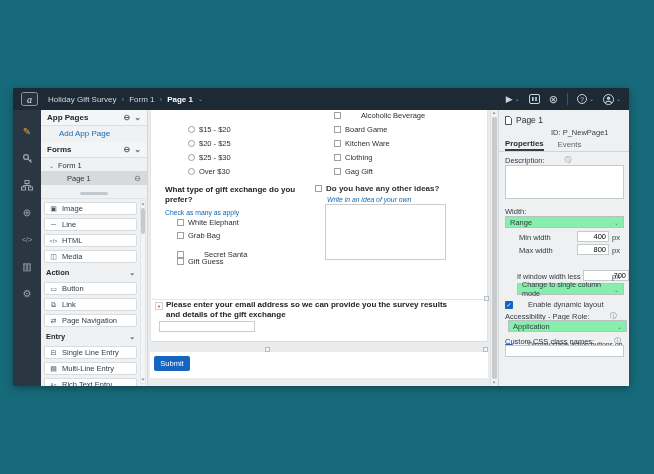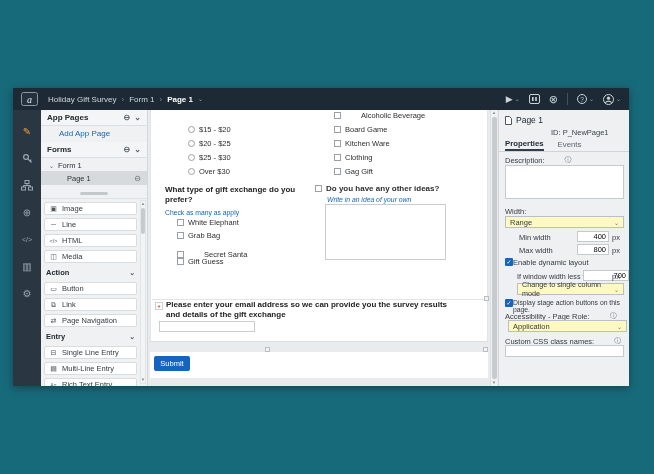--- a/index.html
+++ b/index.html
@@ -67,25 +67,25 @@
   
   .rightpanel { position:absolute; left:485px; top:22px; right:0; bottom:0; background:#eef0f2; border-left:1px solid #d3d7da; font-size:7.5px; color:#333a40; }
   .rp-title { position:absolute; left:6px; top:5px; display:flex; align-items:center; gap:4px; font-size:8.5px; color:#1b2530; }
   .rp-id { position:absolute; left:18px; top:18px; color:#39424a;padding-left:34px; }
   .rp-tabs { position:absolute; left:0; right:0; top:28px; height:14px; border-bottom:1px solid #d0d4d7; display:flex; gap:14px; padding:0 6px; }
   .rp-tab { display:flex; align-items:center; font-size:7.8px; color:#5a6670; cursor:pointer; }
   .rp-tab.active { color:#1b2733; font-weight:bold; border-bottom:2px solid #2f3e4a; }
   .rp-label { position:absolute; left:6px; display:flex; align-items:center; gap:20px; }
   .info-ico { color:#6b757d; font-size:7px; }
   .rp-box { position:absolute; background:#fff; border:1px solid #c5cacd; }
-  .rp-select { position:absolute; height:12px; background:#fef9c3; border:1px solid #b9bfc4; display:flex; align-items:center; padding:0 4px; cursor:pointer; }
+  .rp-select { position:absolute; height:12px; background:#86efac; border:1px solid #b9bfc4; display:flex; align-items:center; padding:0 4px; cursor:pointer; }
   .rp-select .sel-caret { margin-left:auto; color:#6b757d; font-size:6px; }
   .num-input { position:absolute; width:32px; height:11px; border:1px solid #c5cacd; background:#fff; font-size:7.5px; text-align:right; padding:0 2px; font-family:inherit; }
   .unit { position:absolute; color:#333a40; }
-  .chk-row { position:absolute; left:6px; display:flex; align-items:flex-start; gap:0; }
+  .chk-row { position:absolute; left:6px; display:flex; align-items:center; gap:15px;margin-top:42px; }
   .chk-on { width:8px; height:8px; background:#1565c0; border-radius:1px; color:#fff; font-size:6px; line-height:8px; text-align:center; flex:0 0 auto; }
   .text-input { border:1px solid #c5cacd; background:#fff; font-size:7.5px; padding:0 2px; font-family:inherit; }
 </style>
 </head>
 <body>
 
 <div class="stage">
   <div class="window">
 
     <header class="topbar">

